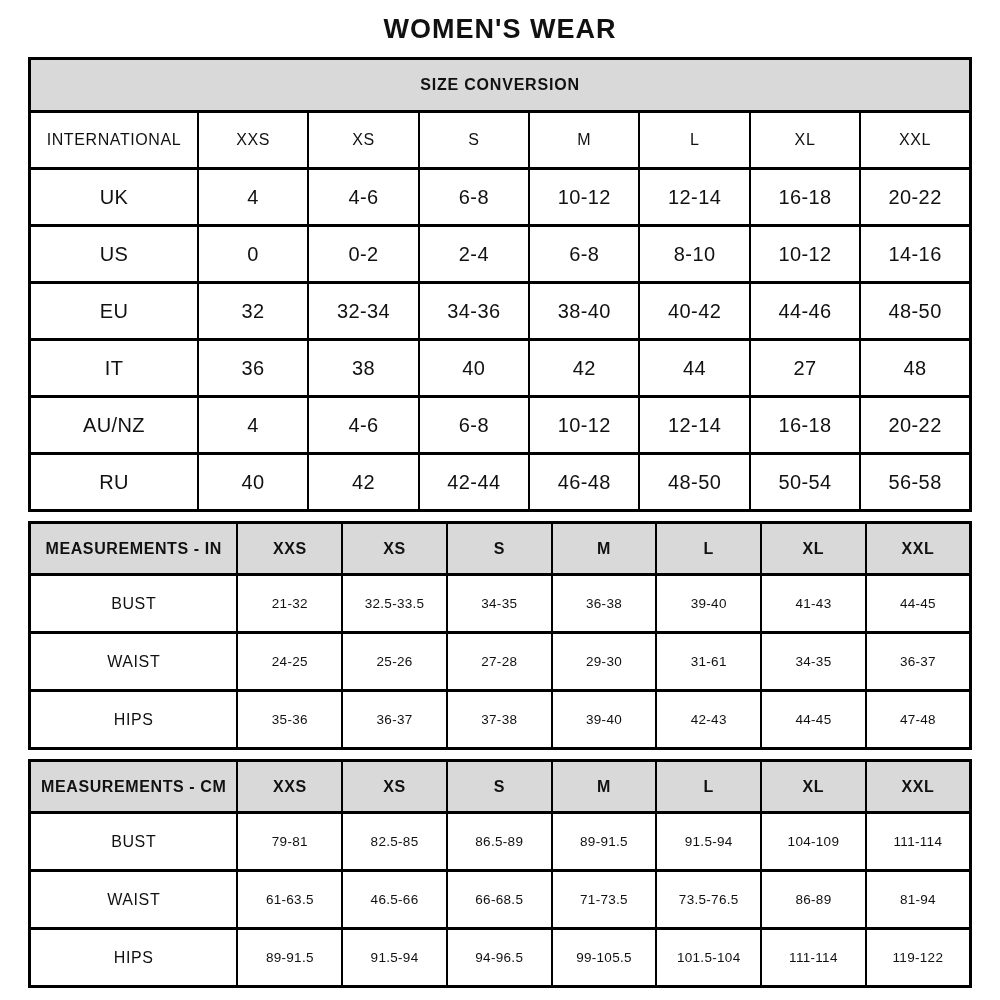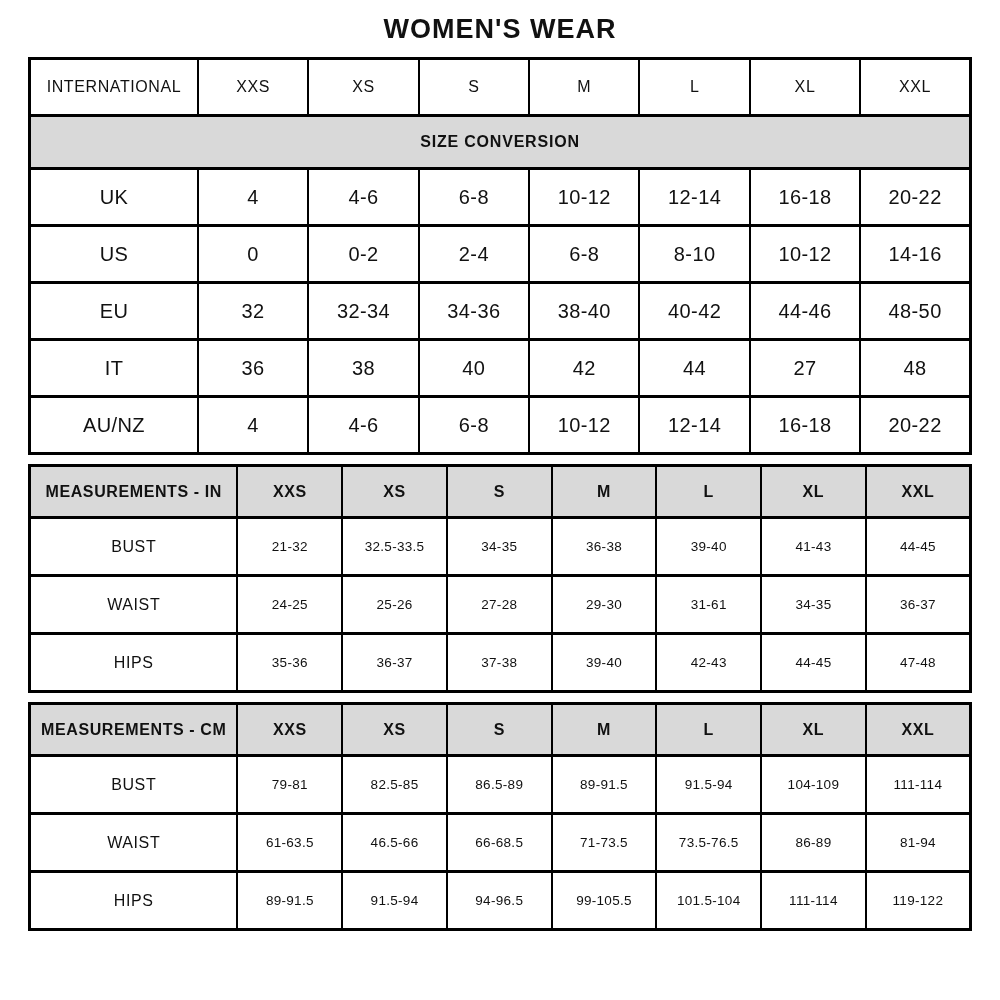--- a/index.html
+++ b/index.html
@@ -54,33 +54,33 @@
       <col style="width:11.73%">
         <col style="width:11.73%">
         <col style="width:11.73%">
       <col style="width:11.73%">
         <col style="width:11.73%">
         <col style="width:11.73%">
         <col style="width:11.72%">
     </colgroup>
     <tbody>
       <tr>
+        <th class="banner-cell" colspan="8">SIZE CONVERSION</th>
+      </tr>
+      <tr>
         <td class="head-cell">INTERNATIONAL</td>
         <td class="head-cell">XXS</td>
         <td class="head-cell">XS</td>
         <td class="head-cell">S</td>
         <td class="head-cell">M</td>
         <td class="head-cell">L</td>
         <td class="head-cell">XL</td>
         <td class="head-cell">XXL</td>
       </tr>
       <tr>
-        <th class="banner-cell" colspan="8">SIZE CONVERSION</th>
-      </tr>
-      <tr>
         <td class="row-label">UK</td>
         <td>4</td>
         <td>4-6</td>
         <td>6-8</td>
         <td>10-12</td>
         <td>12-14</td>
         <td>16-18</td>
         <td>20-22</td>
       </tr>
       <tr>
@@ -116,20 +116,30 @@
       <tr>
         <td class="row-label">AU/NZ</td>
         <td>4</td>
         <td>4-6</td>
         <td>6-8</td>
         <td>10-12</td>
         <td>12-14</td>
         <td>16-18</td>
         <td>20-22</td>
       </tr>
+      <tr>
+        <td class="row-label">RU</td>
+        <td>40</td>
+        <td>42</td>
+        <td>42-44</td>
+        <td>46-48</td>
+        <td>48-50</td>
+        <td>50-54</td>
+        <td>56-58</td>
+      </tr>
     </tbody>
   </table>
 
   <div class="gap"></div>
 
   <table class="t-meas">
     <colgroup>
       <col style="width:22.1%">
       <col style="width:11.13%">
         <col style="width:11.13%">

